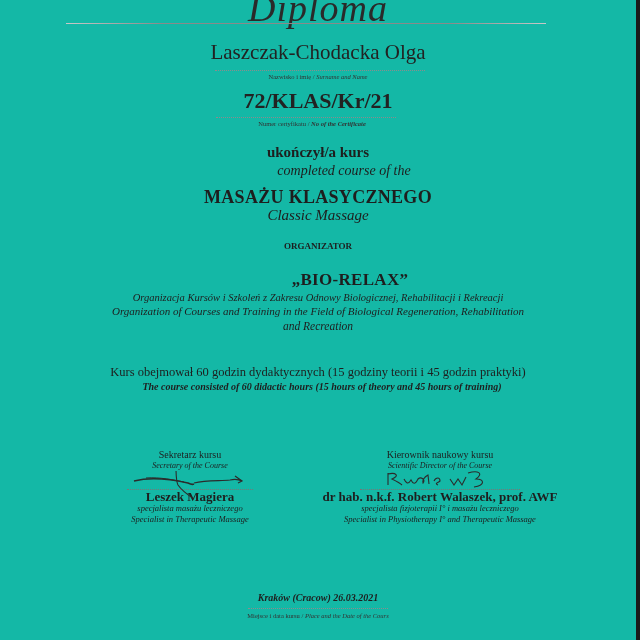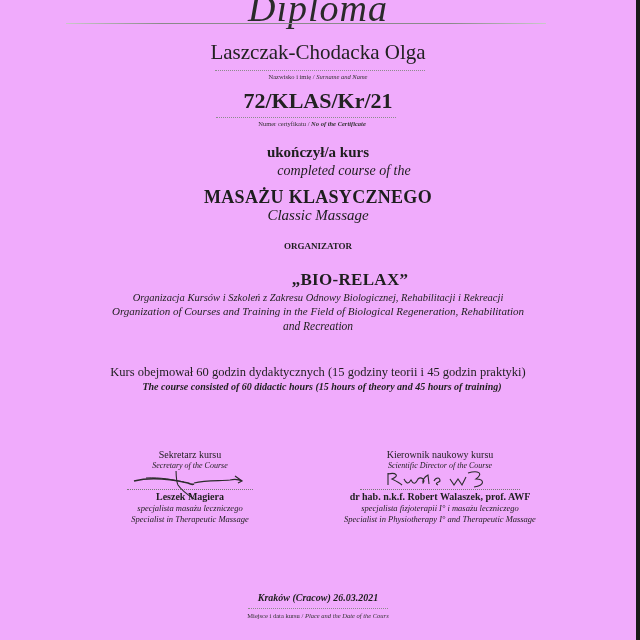--- a/index.html
+++ b/index.html
@@ -12,21 +12,21 @@
     }
     body {
       position: relative;
       font-family: "Liberation Serif", "DejaVu Serif", serif;
       color: #1e1e1e;
     }
     .page {
       position: absolute;
       left: 0; top: 0;
       width: 640px; height: 640px;
-      background: #f0abfc;
+      background: #14b8a6;
     }
     .right-edge {
       position: absolute;
       right: 0; top: 0;
       width: 4px; height: 640px;
       background: #1a1a1a;
     }
     .abs { position: absolute; left: 0; width: 636px; text-align: center; white-space: nowrap; }
 
     .title {
@@ -144,21 +144,21 @@
     .sig-right { left: 318px; top: 449px; width: 244px; }
     .sig-role { font-size: 10px; line-height: 12px; }
     .sig-role-en { font-size: 8px; font-style: italic; line-height: 10px; }
     .sig-area { position: relative; height: 18px; }
     .sig-area svg { position: absolute; left: 0; top: 0; }
     .sig-dots {
       margin: 0 auto;
       border-top: 1px dotted #777;
       height: 0;
     }
-    .sig-name { font-size: 10px; font-weight: bold; line-height: 12px; }
+    .sig-name { font-size: 13px; font-weight: bold; line-height: 12px; }
     .sig-spec-pl { font-size: 8.5px; font-style: italic; line-height: 11px; }
     .sig-spec-en { font-size: 8.5px; font-style: italic; line-height: 11px; }
 
     .place-date {
       top: 592px;
       font-size: 10px;
       font-weight: bold;
       font-style: italic;
     }
     .place-caption {

